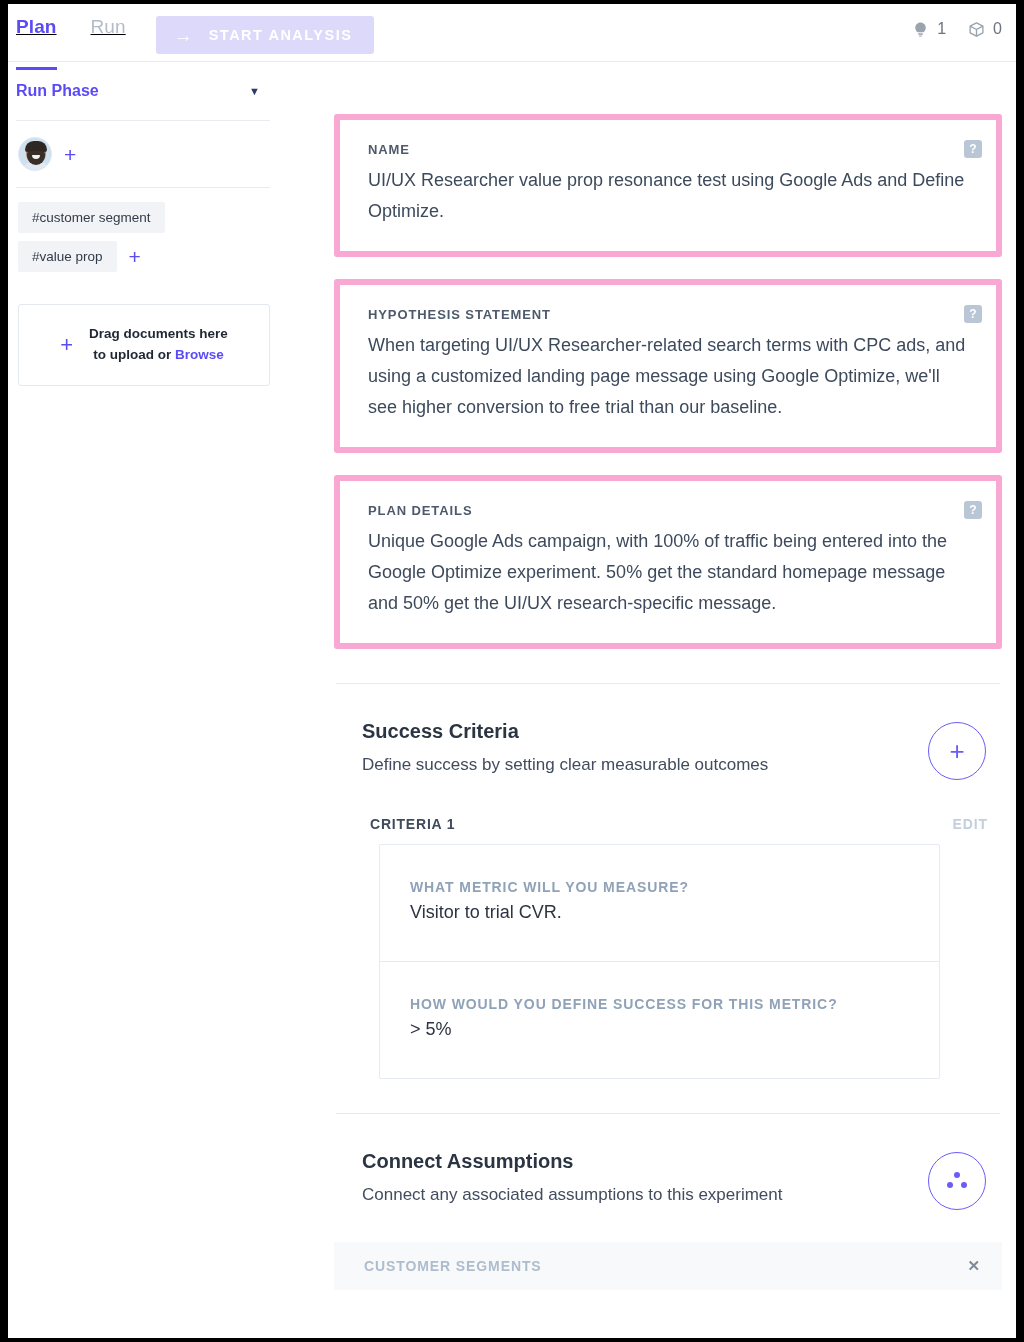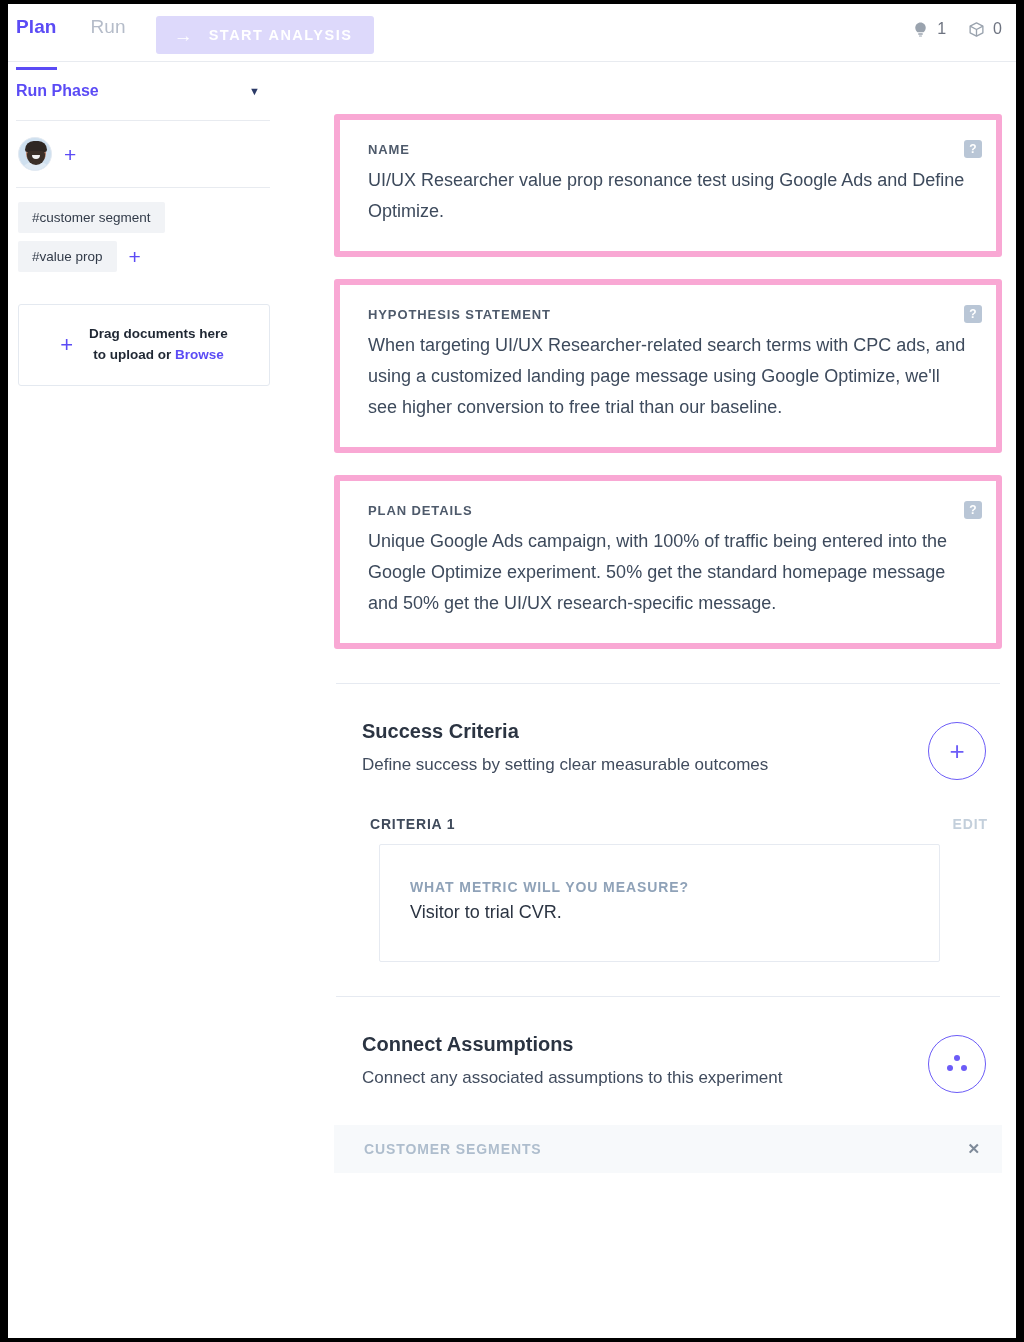--- a/index.html
+++ b/index.html
@@ -23,21 +23,21 @@
 
   
   .header {
     position: relative;
     height: 58px;
     border-bottom: 1px solid #e8ebf0;
     display: flex;
     align-items: flex-start;
     padding-top: 12px;
   }
-  .tabs { display: flex; align-items: flex-start; }
+  .tabs { display: flex; align-items: flex-start; text-decoration: underline; }
   .tab {
     font-size: 19px;
     font-weight: 700;
     padding: 0 0 4px 0;
     margin-left: 8px;
     margin-right: 26px;
     position: relative;
     cursor: pointer;
     letter-spacing: 0.1px;
   }
@@ -477,20 +477,24 @@
       <div class="criteria-head">
         <span class="criteria-num">CRITERIA 1</span>
         <span class="criteria-edit">EDIT</span>
       </div>
 
       <div class="criteria-box">
         <div class="criteria-cell">
           <div class="cc-q">WHAT METRIC WILL YOU MEASURE?</div>
           <div class="cc-a">Visitor to trial CVR.</div>
         </div>
+        <div class="criteria-cell">
+          <div class="cc-q">HOW WOULD YOU DEFINE SUCCESS FOR THIS METRIC?</div>
+          <div class="cc-a">&gt; 5%</div>
+        </div>
       </div>
 
       <div class="divider"></div>
 
       <div class="section-head">
         <div>
           <div class="section-title">Connect Assumptions</div>
           <div class="section-sub">Connect any associated assumptions to this experiment</div>
         </div>
         <div class="round-btn">

